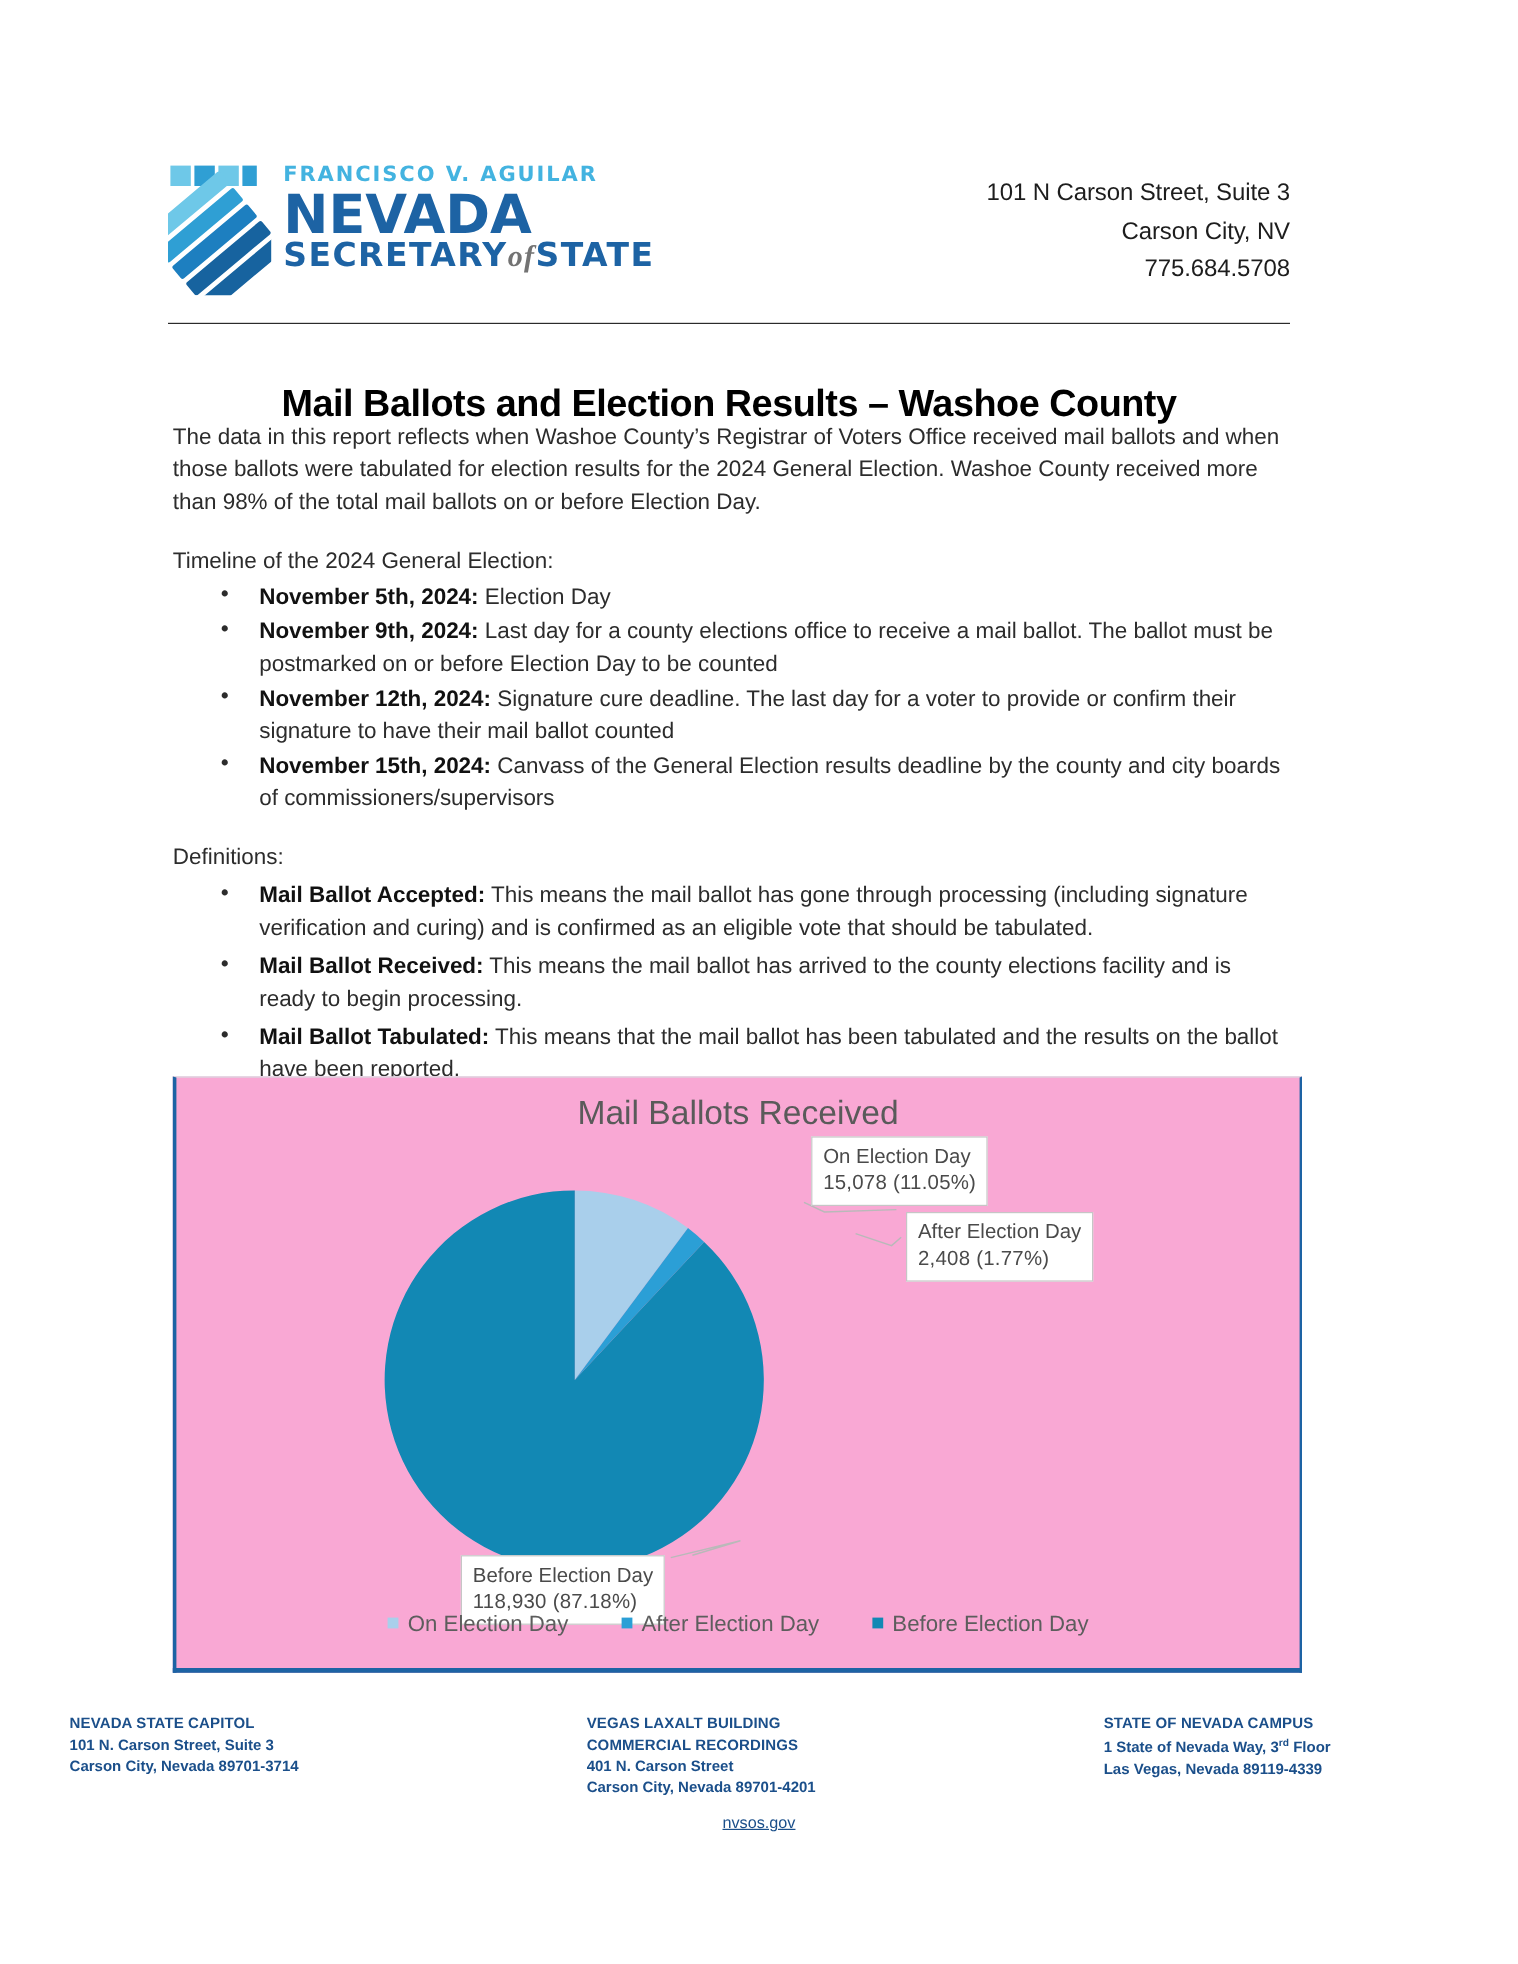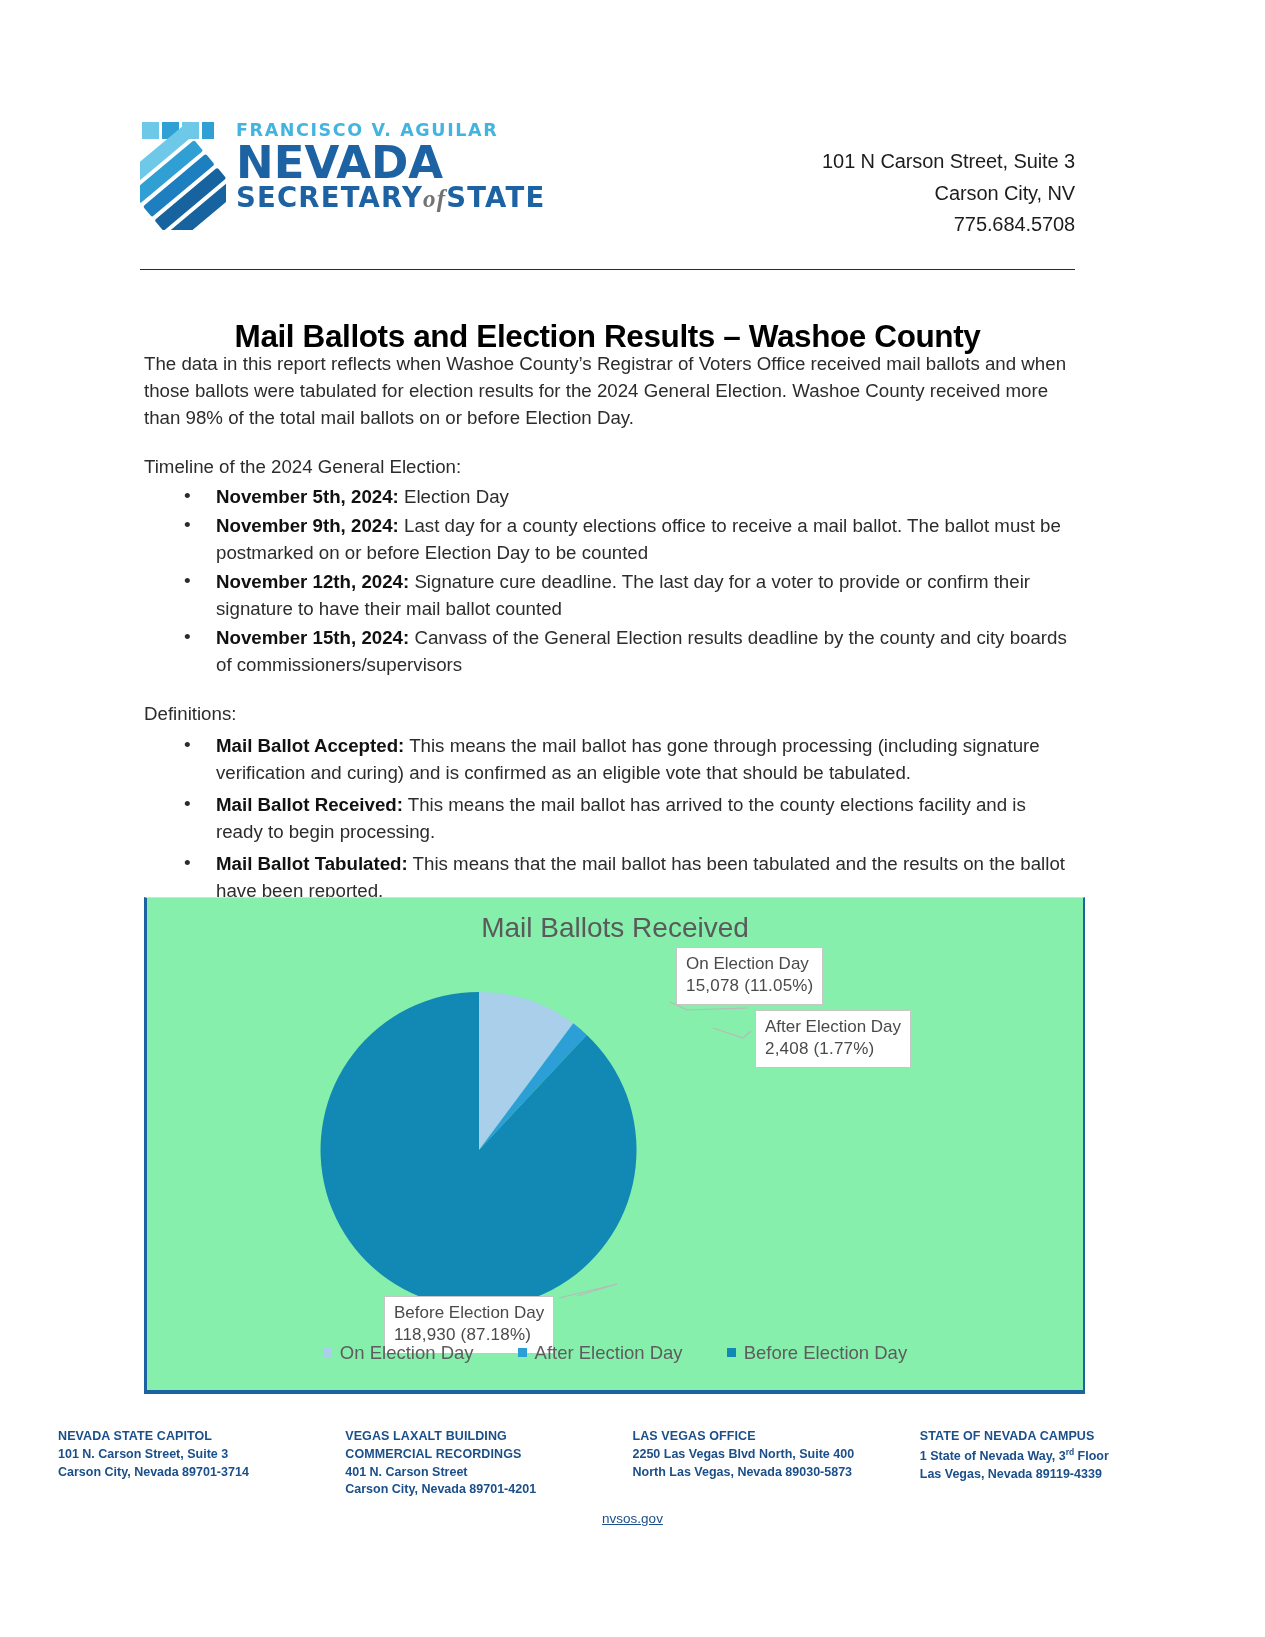--- a/index.html
+++ b/index.html
@@ -29,21 +29,21 @@
     top: 118px;
     width: 935px;
     display: flex;
     align-items: flex-start;
     justify-content: space-between;
   }
   .logo-wrap {
     display: flex;
     align-items: flex-start;
     gap: 10px;
-    margin-top: 0;
+    margin-top: 16px;
   }
   .logo-mark {
     width: 86px;
     height: 112px;
     position: relative;
     flex: none;
   }
   .logo-text-block {
     padding-top: 4px;
   }
@@ -146,21 +146,21 @@
   .lbl { font-weight: bold; color: #111; }
 
   
   .chart-card {
     position: absolute;
     left: 144px;
     top: 897px;
     width: 941px;
     height: 497px;
     box-sizing: border-box;
-    background: #86efac;
+    background: #f9a8d4;
     border: 1px solid #d8dde2;
     border-left: 3px solid #1d63a4;
     border-bottom: 4px solid #1d63a4;
     border-right: 2px solid #1d63a4;
   }
   .chart-title {
     position: absolute;
     top: 14px;
     left: 0;
     width: 100%;
@@ -372,25 +372,20 @@
       <div class="ln">101 N. Carson Street, Suite 3</div>
       <div class="ln">Carson City, Nevada 89701-3714</div>
     </div>
     <div class="foot-col">
       <div class="head">VEGAS LAXALT BUILDING</div>
       <div class="head">COMMERCIAL RECORDINGS</div>
       <div class="ln">401 N. Carson Street</div>
       <div class="ln">Carson City, Nevada 89701-4201</div>
     </div>
     <div class="foot-col">
-      <div class="head">LAS VEGAS OFFICE</div>
-      <div class="ln">2250 Las Vegas Blvd North, Suite 400</div>
-      <div class="ln">North Las Vegas, Nevada  89030-5873</div>
-    </div>
-    <div class="foot-col">
       <div class="head">STATE OF NEVADA CAMPUS</div>
       <div class="ln"><span id="campus-line">1 State of Nevada Way, 3<sup>rd</sup> Floor</span></div>
       <div class="ln">Las Vegas, Nevada 89119-4339</div>
     </div>
   </div>
 
   <div class="foot-site">nvsos.gov</div>
 
 </div>
 

